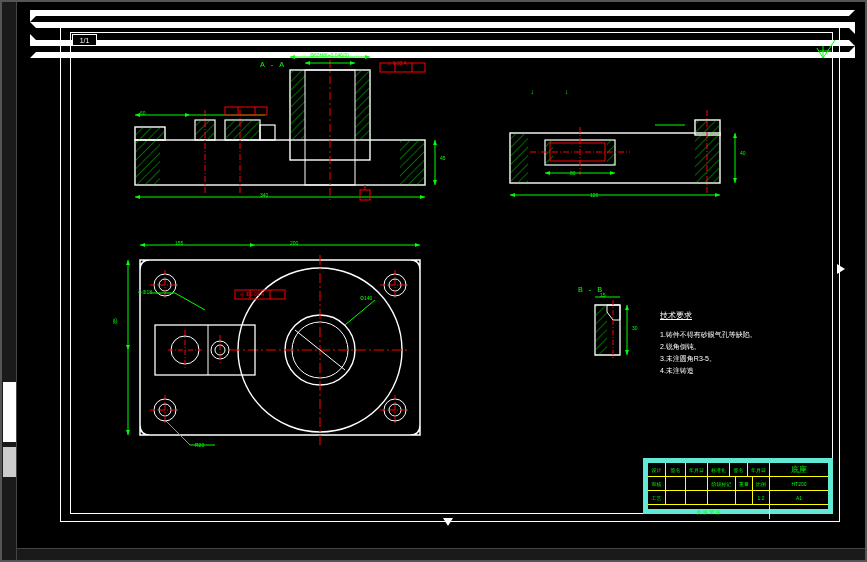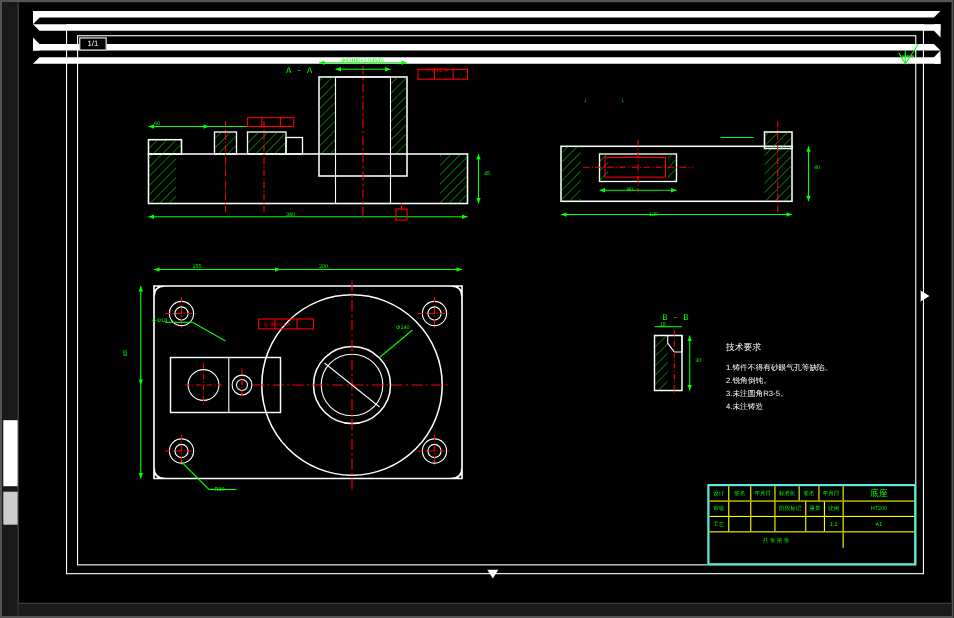--- a/index.html
+++ b/index.html
@@ -27,21 +27,21 @@
   .g { stroke: #0f0; fill: none; }
   .w { stroke: #fff; fill: none; }
   .r { stroke: #f00; fill: none; }
   .gf { fill: #0f0; }
   .note { position: absolute; color: #fff; font-size: 7px; line-height: 12px; }
   .label { position: absolute; color: #0f0; font-size: 6px; font-family: Liberation Mono, monospace; }
   .rlabel { position: absolute; color: #f00; font-size: 5px; }
   .glabel { position: absolute; color: #0f0; font-size: 5px; }
   
   
-  .titleblock { position: absolute; right: 22px; bottom: 26px; width: 190px; height: 74px; border: 2px solid #5eead4; background: #000; }
+  .titleblock { position: absolute; right: 22px; bottom: 26px; width: 190px; height: 56px; border: 5px solid #5eead4; background: #000; }
   .tb-row { display: flex; height: 16px; border-bottom: 1px solid #ff0; }
   .tb-row:last-child { border-bottom: none; }
   .tb-cell { border-right: 1px solid #ff0; color: #0f0; font-size: 5px; display: flex; align-items: center; justify-content: center; overflow: hidden; }
   .tb-cell:last-child { border-right: none; }
   
   svg { position: absolute; overflow: visible; }
   .hatch { fill: url(#hatch); }
 </style>
 </head>
 <body>
@@ -216,35 +216,35 @@
         <line class="r" x1="150" y1="55" x2="150" y2="64"></line>
     </svg>
     <div class="glabel" style="left:145px; top:230px;">155</div>
     <div class="glabel" style="left:260px; top:230px;">200</div>
     <div class="glabel" style="left:108px; top:279px;">4-Φ18</div>
     <div class="glabel" style="left:330px; top:285px;">Φ140</div>
     <div class="glabel" style="left:165px; top:432px;">R20</div>
     <div class="rlabel" style="left:210px; top:281px;">◎ Φ0.03 A</div>
     <div class="glabel" style="left:82px; top:308px; transform:rotate(-90deg);">85</div>
 
-    <div class="label" style="left:572px; top:275px; font-size:8px;">B - B</div>
+    <div class="label" style="left:548px; top:275px; font-size:8px;">B - B</div>
     <svg style="left:555px; top:290px; width:60px; height:70px;">
       <path class="w" d="M10 5 L35 5 L35 55 L10 55 Z" stroke-width="1.3"></path>
       <rect class="hatch" x="10" y="5" width="12" height="50"></rect>
       <path class="w" d="M22 5 L35 5 L35 20 L28 20 L22 12 Z"></path>
       <line class="r" x1="28" y1="0" x2="28" y2="60" stroke-dasharray="5 2 1 2"></line>
       <line class="g" x1="42" y1="5" x2="42" y2="55"></line>
         <path class="gf" d="M42 5 l-2 5 h4 z M42 55 l-2 -5 h4 z"></path>
       <line class="g" x1="10" y1="-3" x2="35" y2="-3"></line>
     </svg>
     <div class="glabel" style="left:602px; top:315px;">30</div>
     <div class="glabel" style="left:570px; top:282px;">15</div>
 
     <div class="note" style="left:630px; top:300px;">
-      <div style="font-size:8px; margin-bottom:7px;">技术要求</div>
+      <div style="font-size:8px; margin-bottom:7px;text-decoration:underline;">技术要求</div>
       <div>1.铸件不得有砂眼气孔等缺陷。</div>
       <div>2.锐角倒钝。</div>
       <div>3.未注圆角R3-5。</div>
       <div>4.未注铸造</div>
     </div>
 
     <div class="titleblock">
       <div class="tb-row" style="height:14px;">
         <div class="tb-cell" style="width:18px;">设计</div>
         <div class="tb-cell" style="width:20px;">签名</div>

